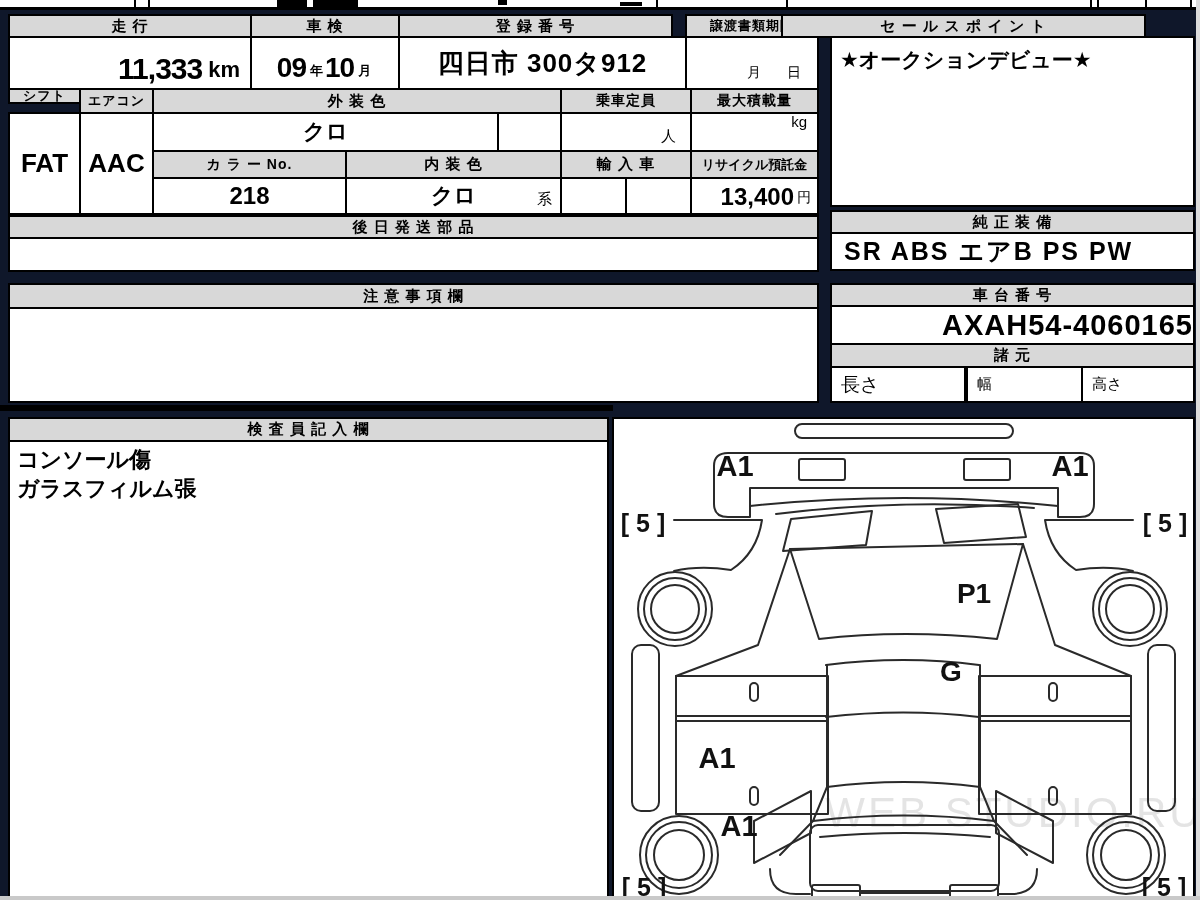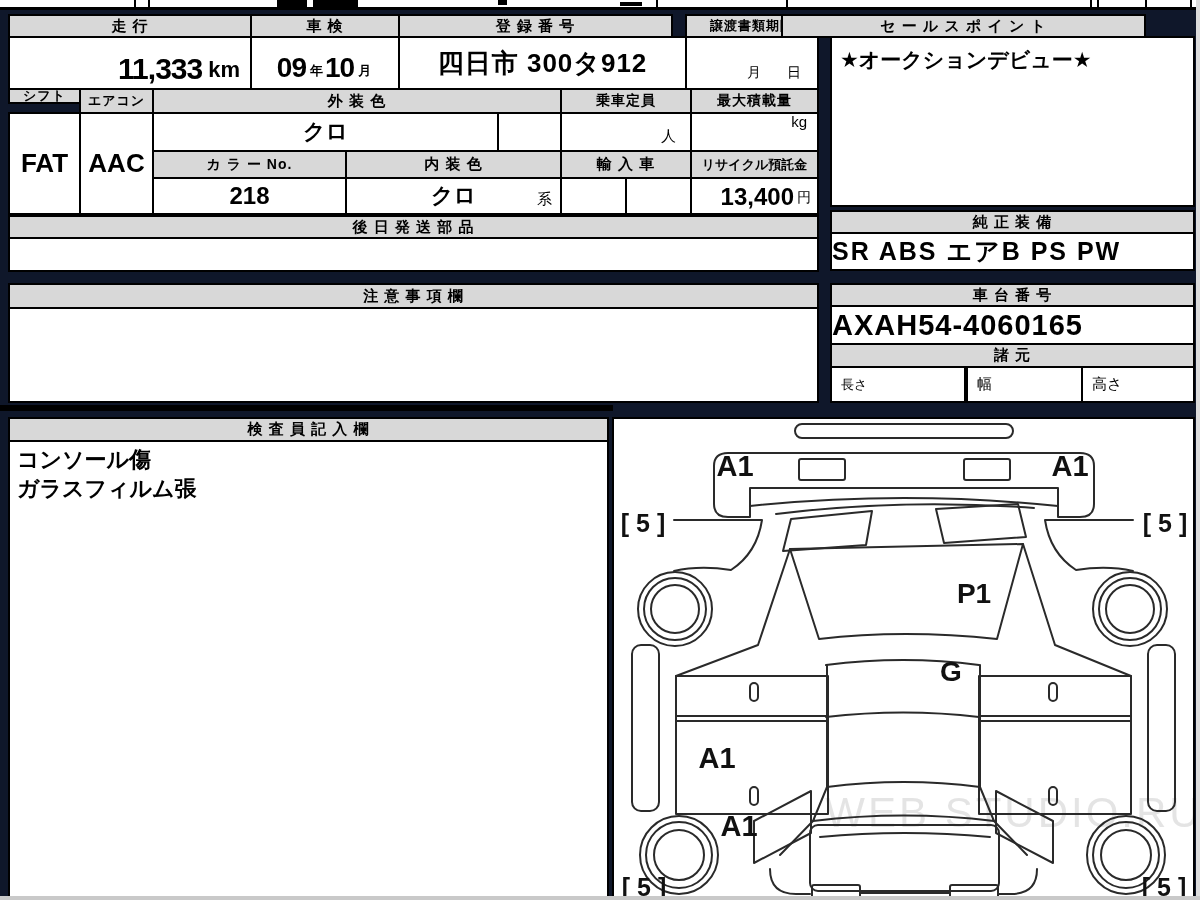--- a/index.html
+++ b/index.html
@@ -118,30 +118,30 @@
   <div class="cell" style="left:8px;top:307px;width:811px;height:96px;">
       <span></span>
     </div>
 
   <div class="hdr" style="left:781px;top:14px;width:365px;height:24px;"><span>セ ー ル ス ポ イ ン ト</span></div>
   <div class="cell" style="left:830px;top:36px;width:365px;height:171px;align-items:flex-start;justify-content:flex-start;padding:8px 8px;">
     <span style="font-size:21px;font-weight:bold;">★オークションデビュー★</span>
     </div>
 
   <div class="hdr" style="left:830px;top:210px;width:365px;height:24px;"><span>純 正 装 備</span></div>
-  <div class="cell" style="left:830px;top:232px;width:365px;height:39px;align-items:center;justify-content:flex-start;">
+  <div class="cell" style="left:830px;top:232px;width:365px;height:39px;align-items:center;justify-content:flex-start;padding-left:12px;">
     <span style="font-size:25px;font-weight:bold;letter-spacing:2px;">SR ABS エアB PS PW</span>
     </div>
 
   <div class="hdr" style="left:830px;top:283px;width:365px;height:24px;"><span>車 台 番 号</span></div>
-  <div class="cell" style="left:830px;top:305px;width:365px;height:40px;align-items:center;justify-content:flex-start;">
+  <div class="cell" style="left:830px;top:305px;width:365px;height:40px;align-items:center;justify-content:flex-end;">
     <span style="font-size:29px;font-weight:bold;letter-spacing:1px;">AXAH54-4060165</span>
     </div>
   <div class="hdr" style="left:830px;top:343px;width:365px;height:25px;"><span>諸 元</span></div>
-  <div class="cell" style="left:830px;top:366px;width:136px;height:37px;align-items:center;padding-left:9px;font-size:13px;">
+  <div class="cell" style="left:830px;top:366px;width:136px;height:37px;align-items:center;padding-left:9px;font-size:19px;">
     <span>長さ</span>
       <span></span>
     </div>
   <div class="cell" style="left:966px;top:366px;width:117px;height:37px;align-items:center;padding-left:9px;font-size:15px;">
     <span>幅</span>
       <span></span>
     </div>
   <div class="cell" style="left:1081px;top:366px;width:114px;height:37px;align-items:center;padding-left:9px;font-size:15px;">
     <span>高さ</span>
       <span></span>

